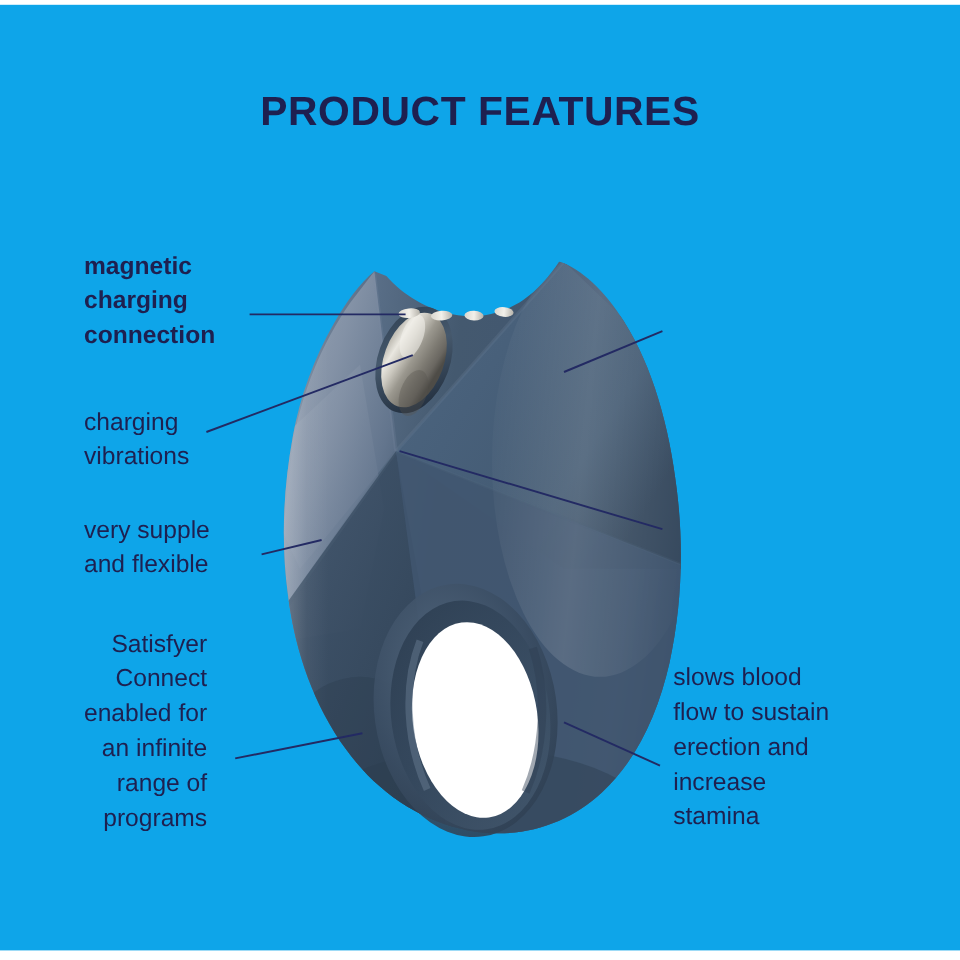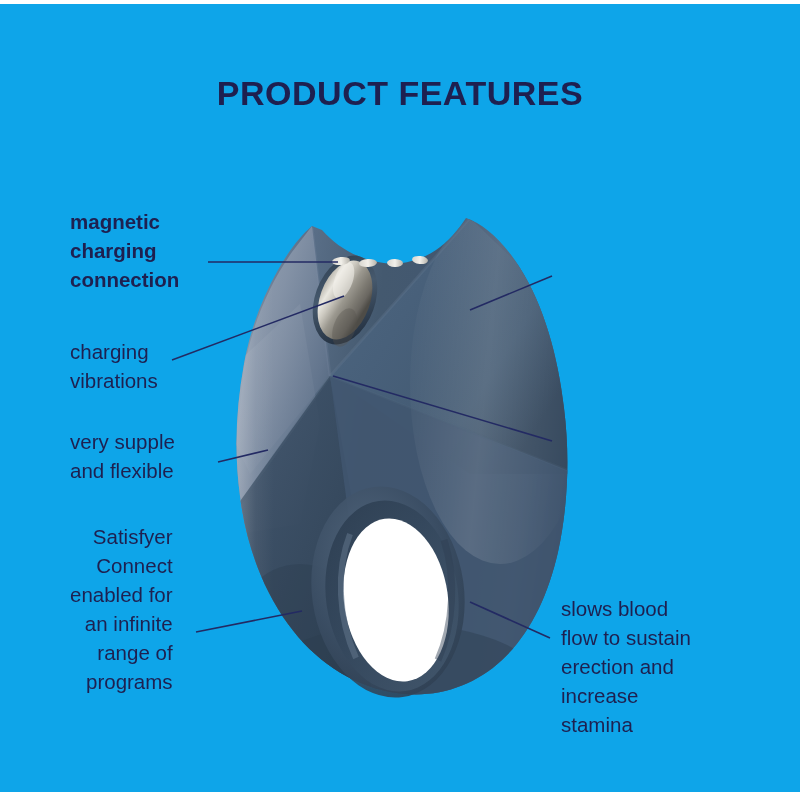--- a/index.html
+++ b/index.html
@@ -52,21 +52,21 @@
   .callout.left  { text-align: left; }
   .callout.right { text-align: left; }
 
   #label-magnetic   { left: 70px;  top: 203px; font-weight: bold; }
   #label-control    { left: 70px;  top: 333px; }
   #label-supple     { left: 70px;  top: 423px; }
   #label-connect    { left: 70px;  top: 518px; text-align: right; }
 
   #label-smooth     { left: 561px; top: 203px; }
   #label-additional { left: 561px; top: 389px; }
-  #label-slows      { left: 561px; top: 546px; margin-top: 44px; }
+  #label-slows      { left: 561px; top: 546px; }
 
   
   #art {
     position: absolute;
     left: 0;
     top: 0;
     width: 800px;
     height: 800px;
     pointer-events: none;
   }

